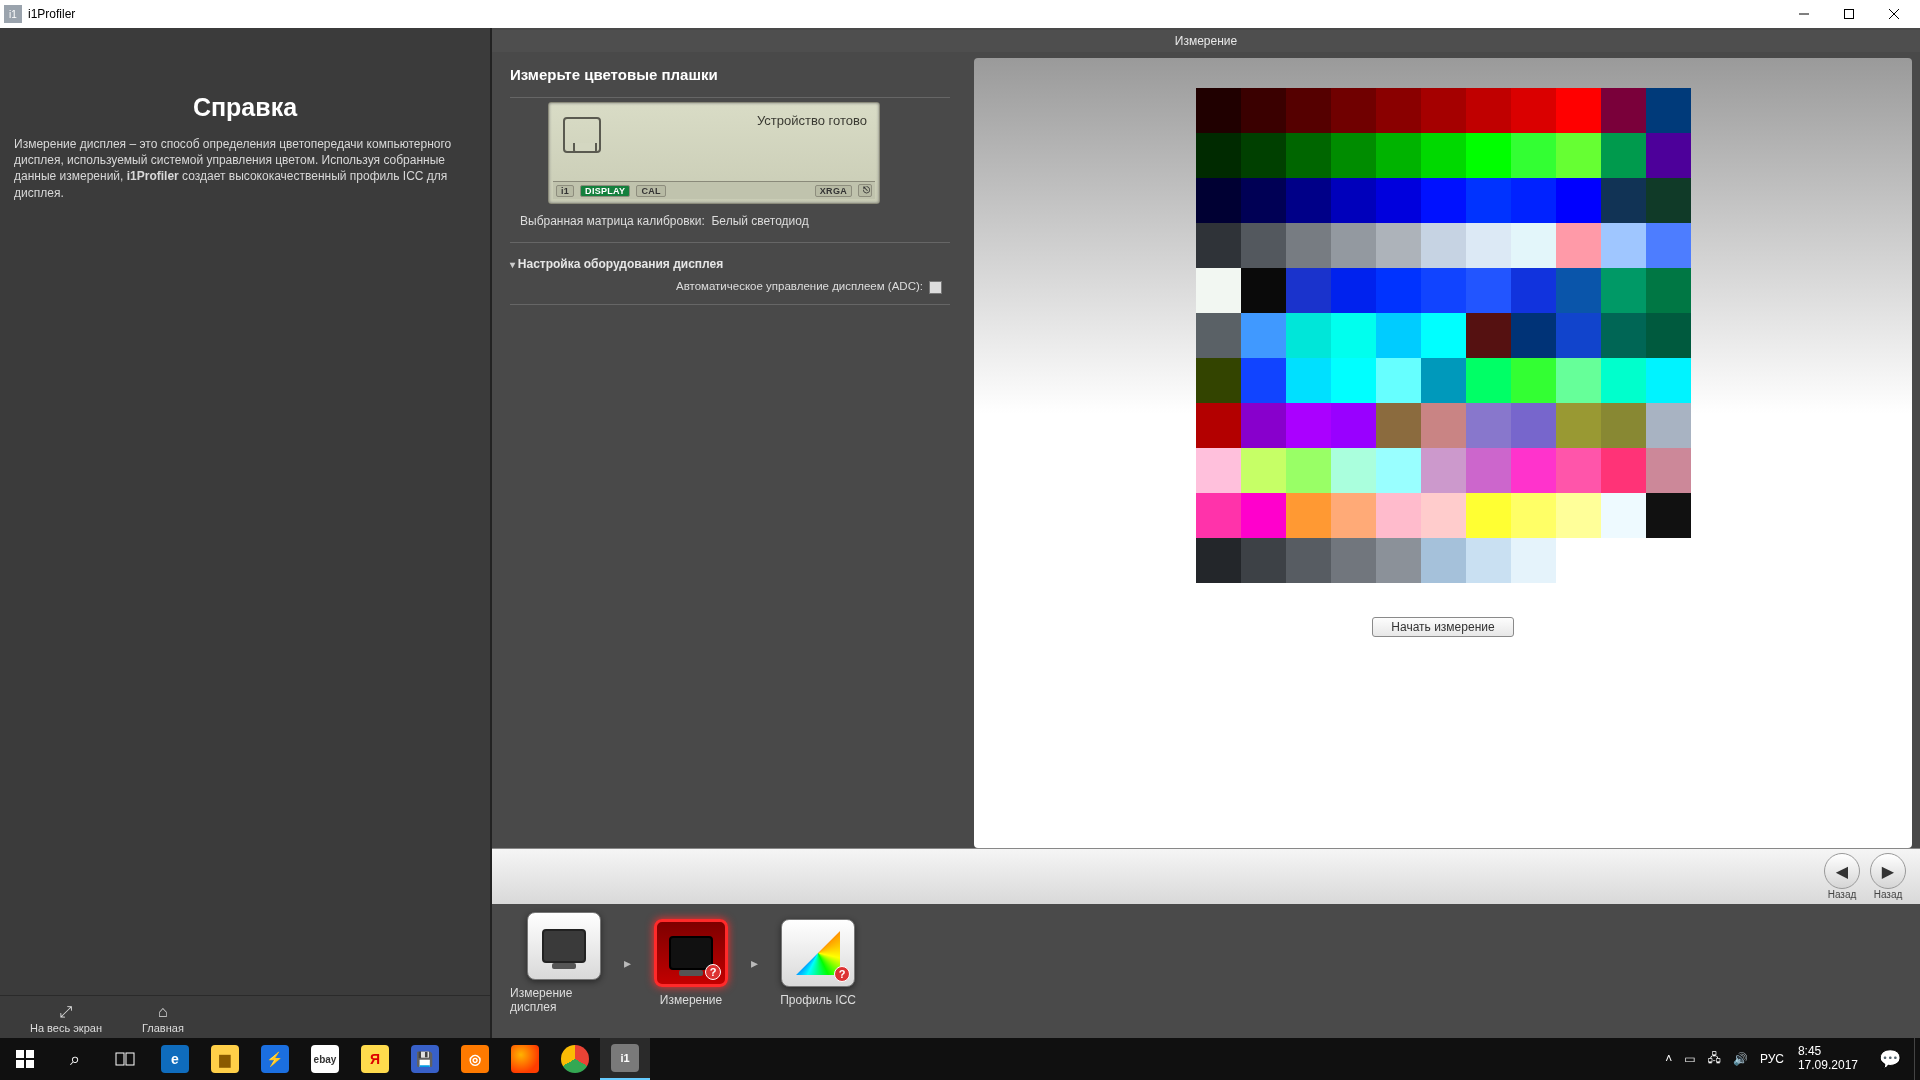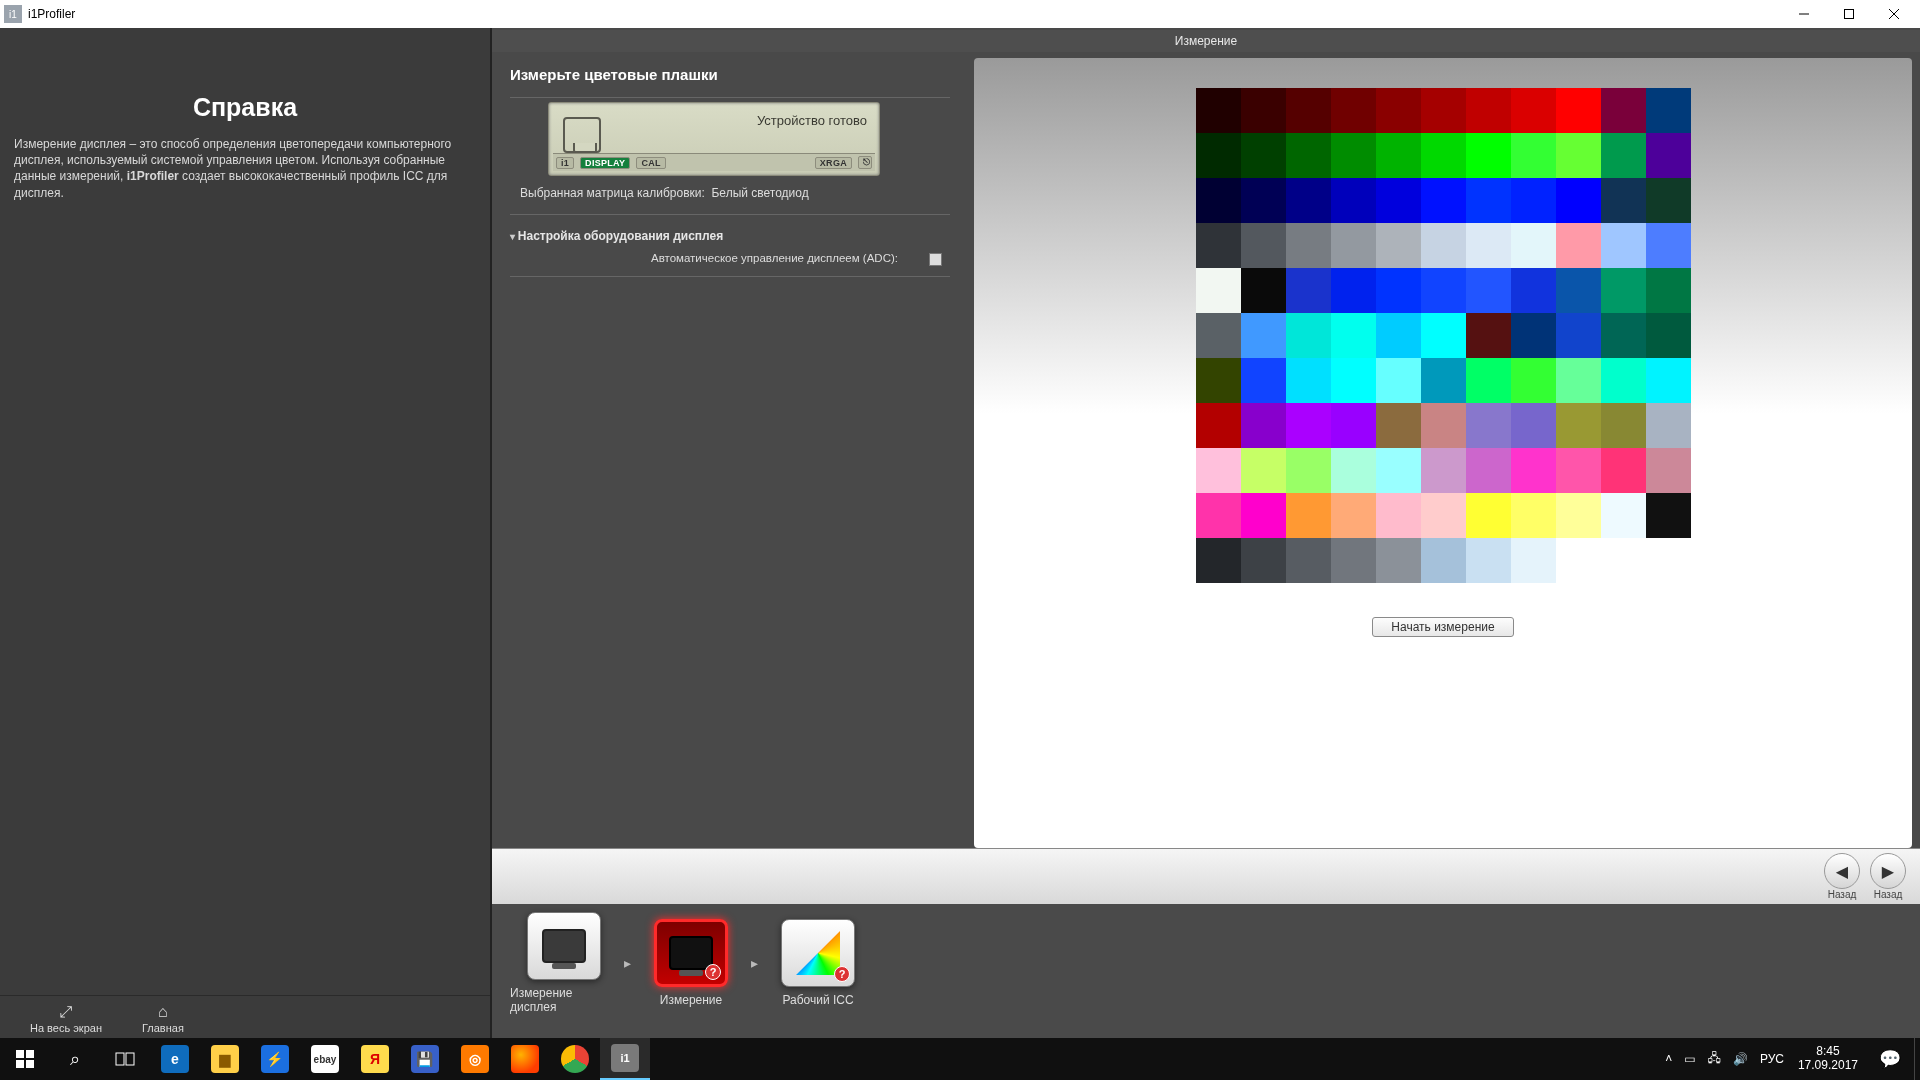--- a/index.html
+++ b/index.html
@@ -23,32 +23,32 @@
 .lp-bottom .bbtn .ic { font-size:16px; line-height:1; margin-bottom:2px; }
 
 
 .rightpanel { flex:1; display:flex; flex-direction:column; background:#494949; }
 .stage-title { font-size:12px; color:#e8e8e8; text-align:center; padding:4px 0; background:#4e4e4e; position:relative; top:2px;}
 .stage { flex:1; display:flex; padding: 8px 8px 0 18px; gap: 24px; }
 .settings { width: 440px; }
 .settings .heading { font-size:15px; font-weight:700; color:#fff; padding: 8px 0 14px; border-bottom:1px solid #666;}
 .section-label { font-size:12px; font-weight:700; color:#e6e6e6; padding: 14px 0 6px; }
 .section-label::before { content:"▾ "; color:#ccc; font-size:10px; }
-.device-box { width: 332px; height: 74px; margin: 4px 0 6px 38px; background: linear-gradient(#d9dcc6,#c9ccb5); border:1px solid #8a8a7a; border-radius:3px; position:relative; box-shadow: inset 0 0 3px #777; }
+.device-box { width: 332px; height: 102px; margin: 4px 0 6px 38px; background: linear-gradient(#d9dcc6,#c9ccb5); border:1px solid #8a8a7a; border-radius:3px; position:relative; box-shadow: inset 0 0 3px #777; }
 .device-box .dev-icon { position:absolute; left:14px; top:14px; width:38px; height:36px; border:2px solid #5a5a50; border-radius:4px; }
 .device-box .dev-icon::after { content:""; position:absolute; left:8px; bottom:-2px; width:20px; height:8px; border:2px solid #5a5a50; border-top:none; border-radius:0 0 3px 3px; background:#d4d7c1;}
 .device-box .dev-status { position:absolute; right:12px; top:10px; font-size:13px; color:#3a3a32; }
 .device-box .dev-bar { position:absolute; left:4px; right:4px; bottom:4px; height:18px; background:#c0c3ad; border-top:1px solid #8a8a7a; display:flex; align-items:center; font-size:10px;}
 .dev-bar .chip { padding:0 6px; margin:0 3px; background:#b7baa4; border:1px solid #8d8d7d; border-radius:2px; color:#333; font-weight:700; letter-spacing:.3px;}
 .dev-bar .disp { color:#fff; background:#15803d; }
 .dev-bar .chip.small { font-size:9px; padding:0 4px;}
 .dev-bar .spacer { flex:1; }
 .dev-bar .usb { width:14px; text-align:center; }
 .matrix-row { font-size:12px; color:#ddd; padding: 4px 0 14px 10px; border-bottom:1px solid #666;}
-.opt-row { display:flex; align-items:flex-start; justify-content:flex-end; font-size:11.5px; color:#ddd; padding:2px 8px 2px 0;gap:25px; }
+.opt-row { display:flex; align-items:flex-start; justify-content:flex-end; font-size:11.5px; color:#ddd; padding:2px 8px 2px 0; }
 .opt-row .label { text-align:right; width: 300px; margin-right:6px; line-height:1.25; }
 .opt-row .ck { width:13px; height:13px; border:1px solid #777; background:#ddd; display:inline-flex; align-items:center; justify-content:center; font-size:10px; color:#222; margin-top:2px;}
 .opt-sep { border-bottom:1px solid #666; margin-top:8px;}
 
 
 .preview { flex:1; background: linear-gradient(180deg,#9a9a9a 0%, #ffffff 45%, #ffffff 100%); border-radius:4px; padding: 30px 40px 12px; display:flex; flex-direction:column; align-items:center;}
 .patchgrid { display:grid; grid-template-columns: repeat(11, 45px); grid-auto-rows:45px; }
 .patchgrid div { }
 .start-btn { margin: 34px auto 0; padding: 2px 18px; font-size:12px; background:linear-gradient(#fdfdfd,#e7e7e7); border:1px solid #8a8a8a; border-radius:3px; color:#333; }
 
@@ -72,21 +72,21 @@
 .ws-item .thumb .profile-swatch { width:44px; height:44px; background: conic-gradient(red,orange,yellow,lime,cyan,blue,magenta,red); clip-path: polygon(0 100%, 100% 100%, 100% 0);}
 .ws-sep { color:#bbb; font-size:14px;}
 .ws-item .cap { margin-top:6px; }
 
 
 .taskbar { height:42px; background:#101010; display:flex; align-items:center; color:#fff; font-size:12px; }
 .taskbar .tbtn { width:50px; height:42px; display:flex; align-items:center; justify-content:center; font-size:18px;}
 .taskbar .tic { width:28px; height:28px; border-radius:4px; display:flex; align-items:center; justify-content:center; font-size:14px; font-weight:700;}
 .taskbar .spacer { flex:1; }
 .taskbar .tray { display:flex; align-items:center; gap:12px; padding:0 4px; }
-.taskbar .clock { text-align:center; line-height:1.15; padding:0 10px; font-size:12px;}
+.taskbar .clock { line-height:1.15; padding:0 10px; font-size:12px;}
 .taskbar .tbtn.active { border-bottom:2px solid #6cf; background:#2a2a2a;}
 </style>
 </head>
 <body>
 
 <div class="titlebar">
   <div class="appicon">i1</div>
   <div class="apptitle">i1Profiler</div>
   <div class="winbtn">
     <svg width="12" height="12">
@@ -309,21 +309,21 @@
               <div class="qmark">?</div>
             </div>
           <div class="cap">Измерение</div>
         </div>
         <div class="ws-sep">▸</div>
         <div class="ws-item">
           <div class="thumb">
               <div class="profile-swatch"></div>
               <div class="qmark">?</div>
             </div>
-          <div class="cap">Рабочий ICC</div>
+          <div class="cap">Профиль ICC</div>
         </div>
       </div>
     </div>
 
   </div>
 </div>
 
 <div class="taskbar">
   <div class="tbtn">
     <svg width="18" height="18">

